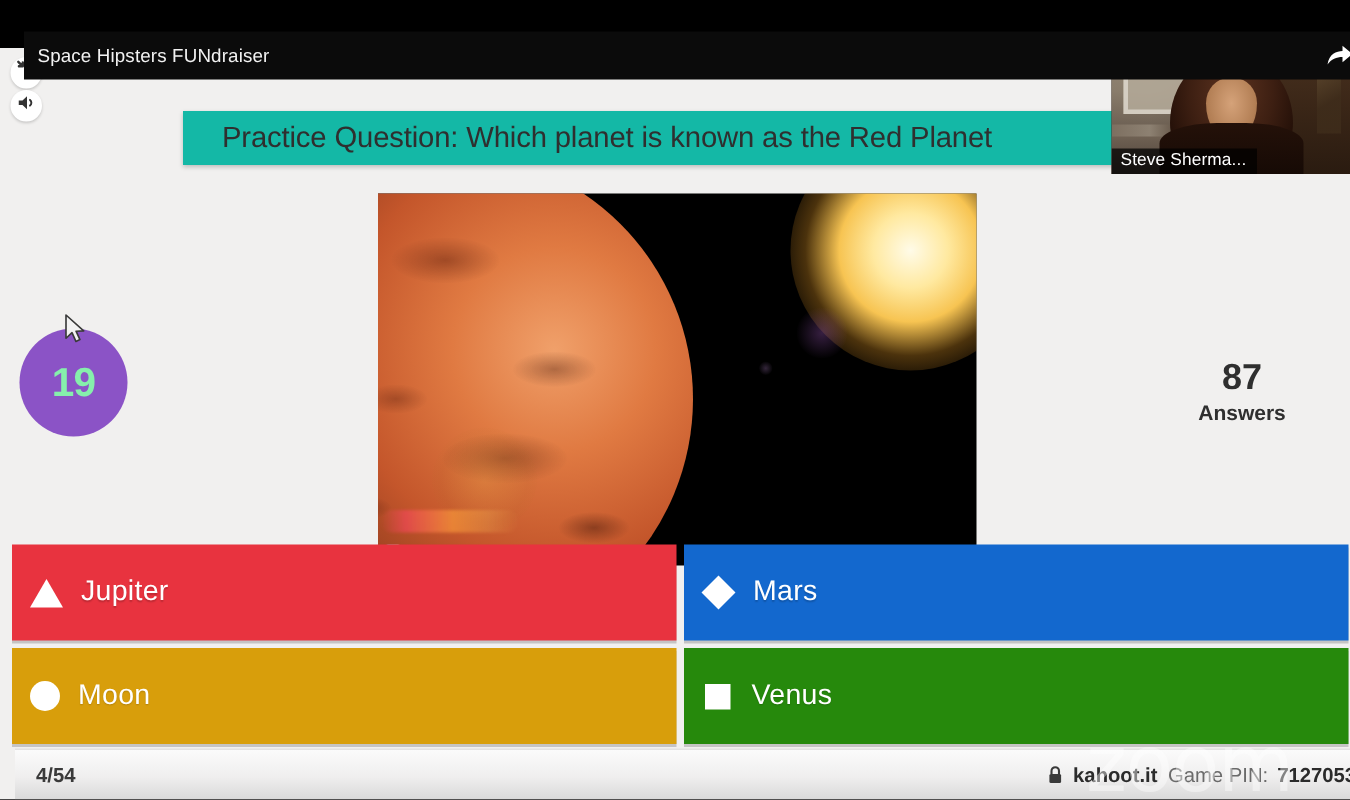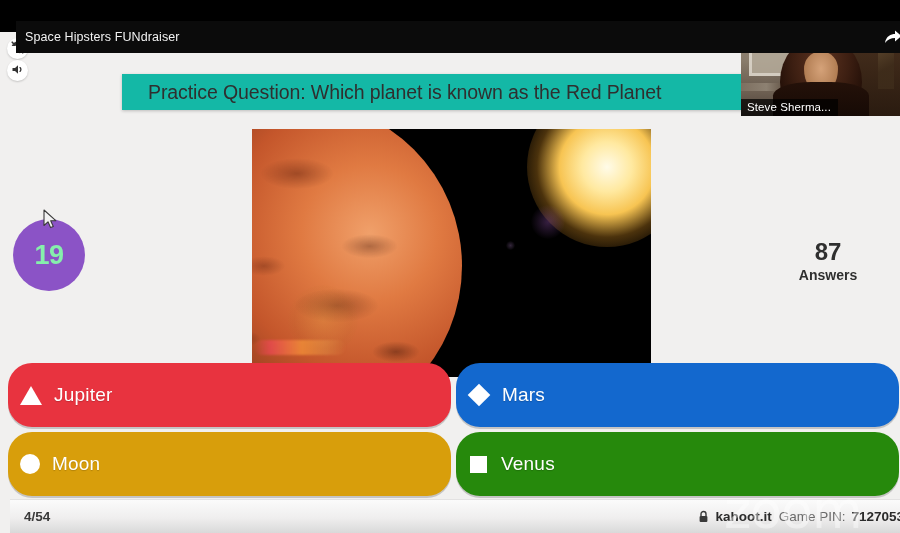--- a/index.html
+++ b/index.html
@@ -202,21 +202,20 @@
     grid-template-columns: 443px 443px;
     grid-template-rows: 64px 64px;
     gap: 5px 5px;
   }
   .tile {
     position: relative;
     display: flex;
     align-items: center;
     padding-left: 12px;
     box-shadow: 0 2px 0 rgba(0,0,0,.18);
-    border-radius: 24px;
   }
   .tile-shape {
     width: 22px; height: 22px;
     margin-right: 12px;
     flex: 0 0 auto;
   }
   .tile-label {
     color: #ffffff;
     font-size: 19px;
     letter-spacing: .2px;

